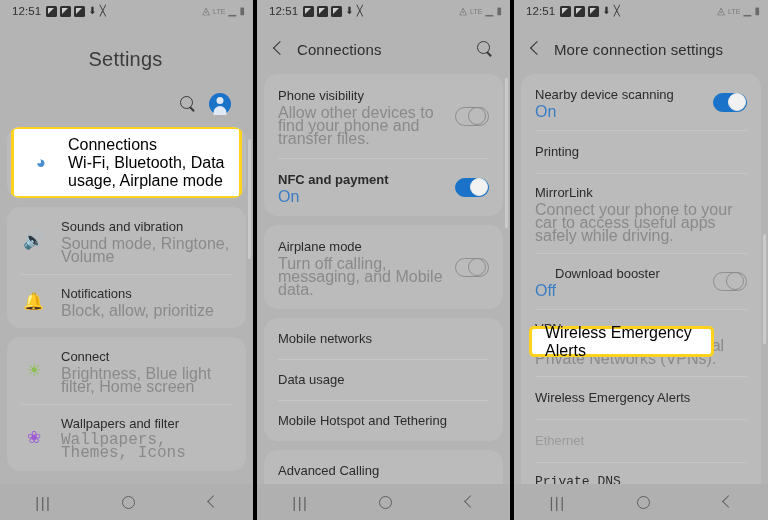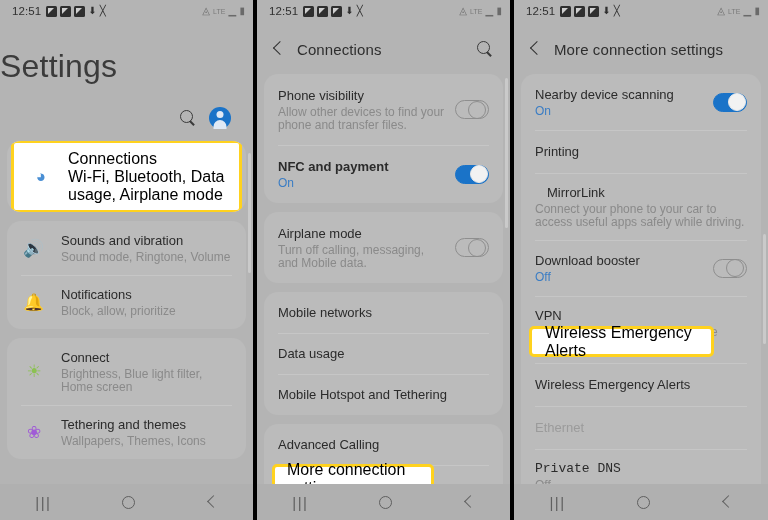--- a/index.html
+++ b/index.html
@@ -38,22 +38,22 @@
   .appsq::after {
     content: ""; position: absolute; left: 2px; top: 2px;
     width: 0; height: 0;
     border-left: 6px solid #cfcfcf; border-bottom: 6px solid transparent;
   }
   .sb-ico { font-size: 10px; line-height: 1; color: #2f2f2f; }
   .sb-tiny { font-size: 7px; color: #4a4a4a; }
 
   
   .title-big {
-    font-size: 32px; color: #3b3b3b; font-weight: 400;
-    text-align: left; padding: 26px 2px 0 0; letter-spacing: .2px;
+    font-size: 20px; color: #3b3b3b; font-weight: 400;
+    text-align: center; padding: 26px 2px 0 0; letter-spacing: .2px;
   }
   .tool-row {
     display: flex; justify-content: flex-end; align-items: center;
     gap: 12px; padding: 22px 22px 12px 0;
   }
   .search-ic { width: 17px; height: 17px; position: relative; }
   .search-ic::before {
     content: ""; position: absolute; left: 0; top: 0;
     width: 11px; height: 11px; border: 1.6px solid #3a3a3a; border-radius: 50%;
   }
@@ -105,21 +105,21 @@
     min-height: 40px;
     position: relative;
     justify-content: space-between;
   }
   .row + .row::before {
     content: ""; position: absolute; left: 14px; right: 14px; top: 0;
     height: 1px; background: rgba(255,255,255,0.16);
   }
   .row .txt { flex: 1 1 auto; min-width: 0; }
   .row .t1 { font-size: 13px; color: #2b2b2b; line-height: 17px; }
-  .row .t2 { font-size: 12px; color: #8a8a8a; line-height: 13px; margin-top: 2px; }
+  .row .t2 { font-size: 16px; color: #8a8a8a; line-height: 13px; margin-top: 2px; }
   .row .t2.blue { color: #3b7dc4; }
   .row.dim .t1 { color: #9b9b9b; }
 
   
   .toggle {
     flex: 0 0 34px; width: 34px; height: 19px; border-radius: 10px;
     position: relative; margin-left: 10px;
     border: 1.3px solid #8e8e8e; background: transparent;
   }
   .toggle .knob {
@@ -237,22 +237,22 @@
         <div class="row">
           <span class="lead" style="color:#8cc152;">☀</span>
           <span class="txt">
             <span class="t1" style="display:block;">Connect</span>
             <span class="t2" style="display:block;">Brightness, Blue light filter, Home screen</span>
           </span>
         </div>
         <div class="row">
           <span class="lead" style="color:#a05bd6;">❀</span>
           <span class="txt">
-            <span class="t1" style="display:block;">Tethering and themes</span>
-            <span class="t2" style="display:block;">Wallpapers, Themes, Icons</span>
+            <span class="t1" style="display:block;">Wallpapers and filter</span>
+            <span class="t2" style="display:block;font-family:Liberation Mono, monospace;">Wallpapers, Themes, Icons</span>
           </span>
         </div>
       </div>
     </div>
 
     <div class="navbar">
       <span class="nav-recents">|||</span>
       <span class="nav-home"></span>
       <span class="nav-back"></span>
     </div>
@@ -406,28 +406,28 @@
         </div>
 
         <div class="row" style="padding-top:13px;padding-bottom:13px;">
           <span class="txt">
               <span class="t1" style="display:block;">Printing</span>
             </span>
         </div>
 
         <div class="row" style="padding-top:11px;padding-bottom:11px;">
           <span class="txt">
-            <span class="t1" style="display:block;margin-left:12px;">MirrorLink</span>
+            <span class="t1" style="display:block;">MirrorLink</span>
             <span class="t2" style="display:block;">Connect your phone to your car to access useful apps safely while driving.</span>
           </span>
         </div>
 
         <div class="row" style="padding-top:12px;padding-bottom:12px;">
           <span class="txt">
-            <span class="t1" style="display:block;">Download booster</span>
+            <span class="t1" style="display:block;margin-left:20px;">Download booster</span>
             <span class="t2 blue" style="display:block;">Off</span>
           </span>
           <span class="toggle">
               <span class="knob"></span>
             </span>
         </div>
 
         <div class="row" style="padding-top:11px;padding-bottom:11px;">
           <span class="txt">
             <span class="t1" style="display:block;">VPN</span>

